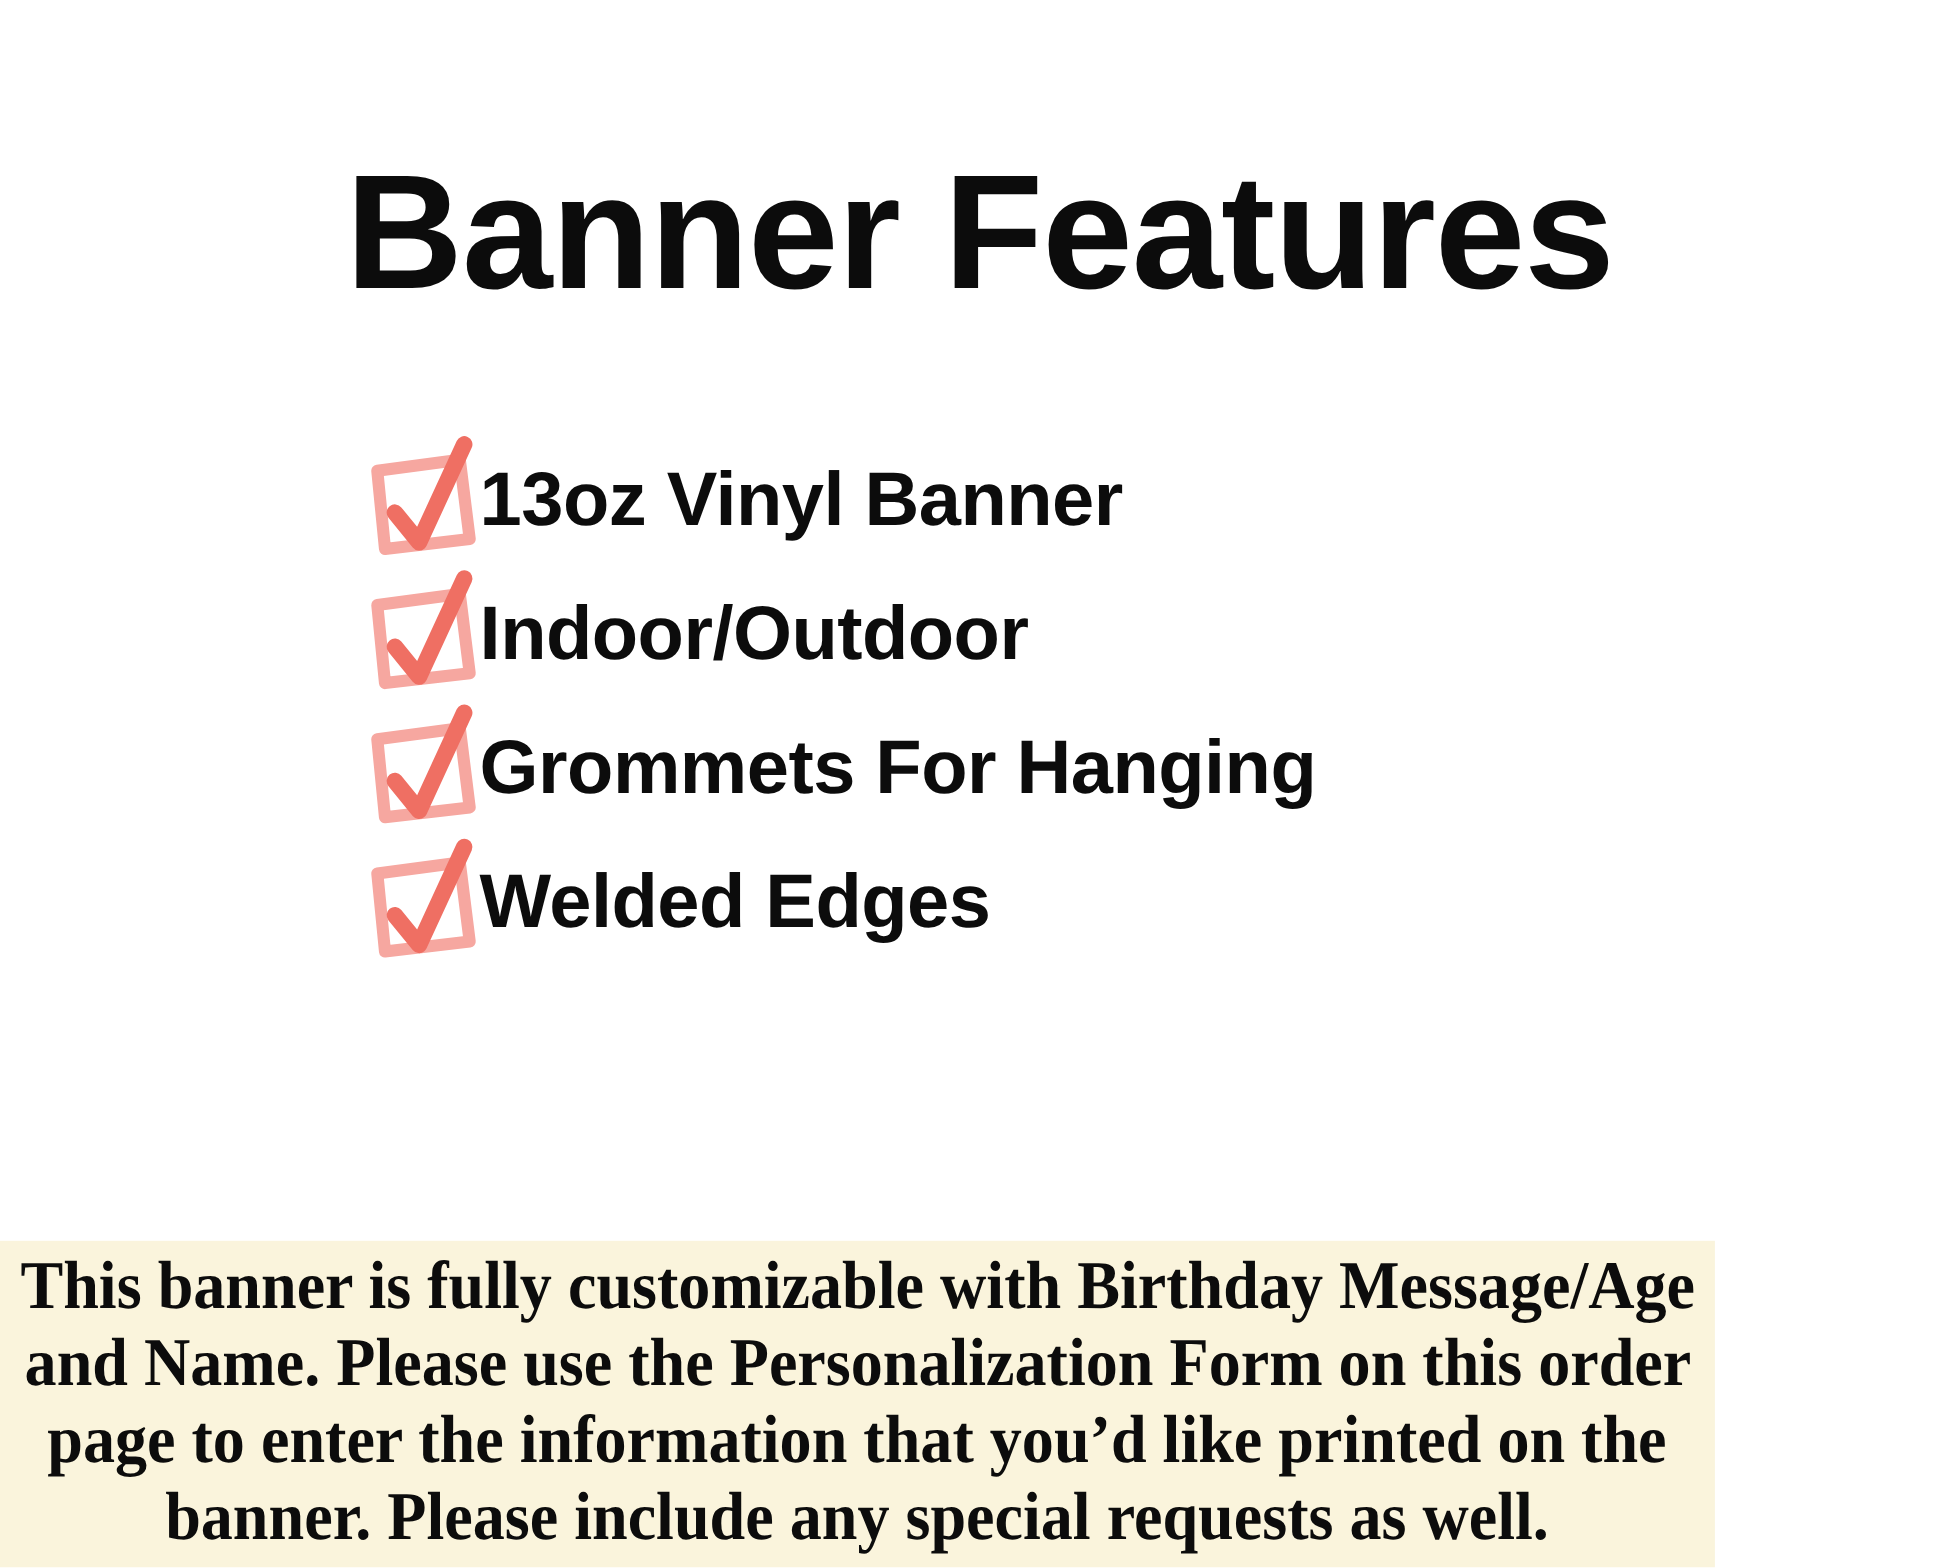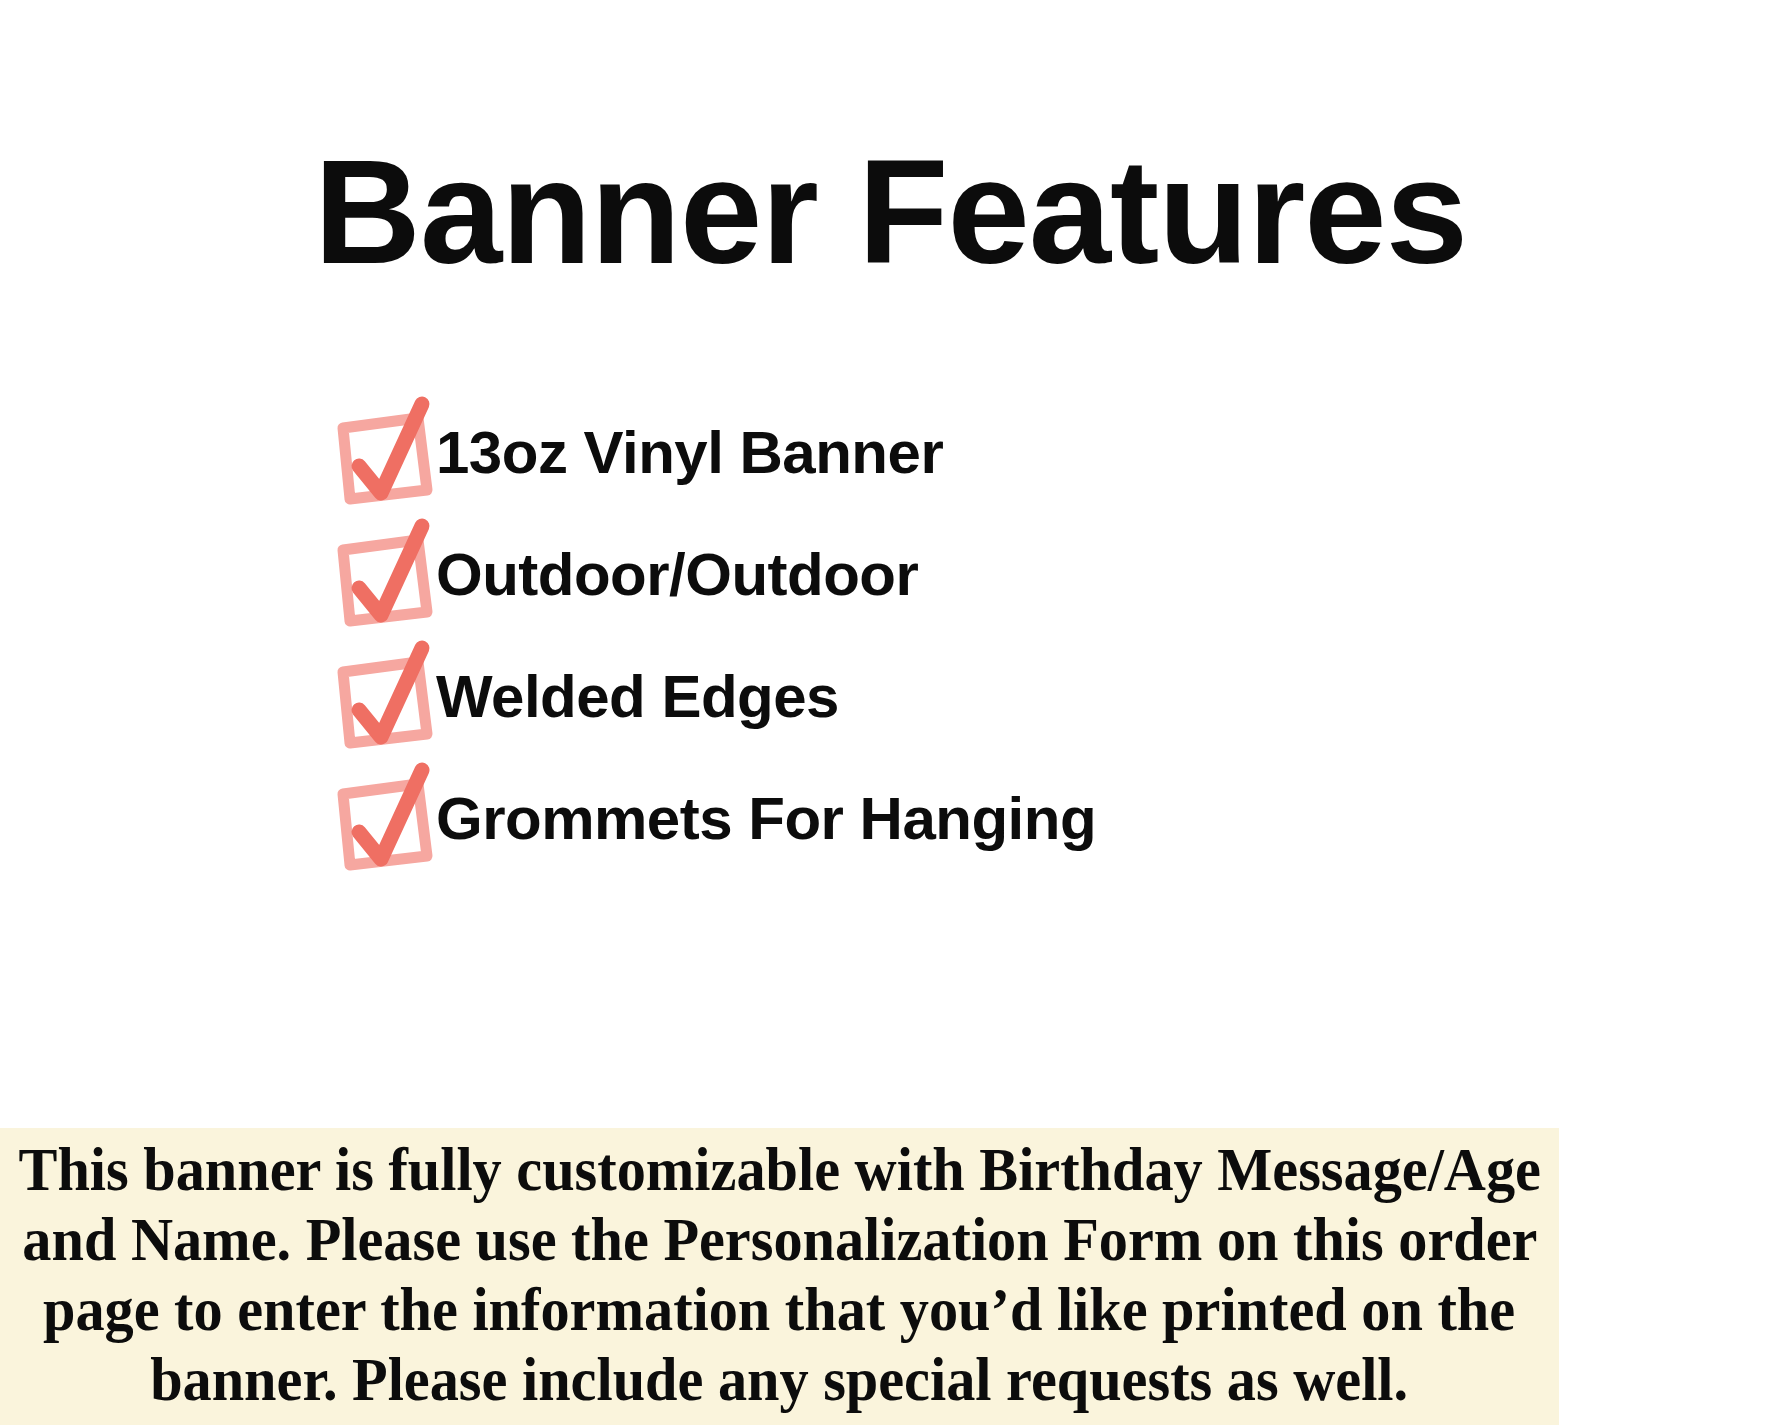--- a/index.html
+++ b/index.html
@@ -73,21 +73,21 @@
     top: 0;
     width: 112px;
     height: 118px;
     display: block;
     overflow: visible;
   }
 
   .feature-label {
     font-family: "Liberation Sans", sans-serif;
     font-weight: 700;
-    font-size: 60px;
+    font-size: 69px;
     line-height: 1;
     letter-spacing: -0.5px;
     color: #0C0C0C;
     white-space: nowrap;
     margin-left: -8px;
   }
 
   
   .note-band {
     position: absolute;
@@ -135,41 +135,41 @@
       <span class="feature-label">13oz Vinyl Banner</span>
     </div>
 
     <div class="feature-row">
       <span class="check-icon">
         <svg viewBox="0 0 112 118" xmlns="http://www.w3.org/2000/svg">
           <path d="M13 34 L88 24 L97 96 L20 105 Z" fill="none" stroke="#F6A7A0" stroke-width="11" stroke-linecap="round" stroke-linejoin="round"></path>
           <path d="M29 72 L51 99 L92 10" fill="none" stroke="#EF6F63" stroke-width="15" stroke-linecap="round" stroke-linejoin="round"></path>
         </svg>
       </span>
-      <span class="feature-label">Outdoor/Outdoor</span>
+      <span class="feature-label">Indoor/Outdoor</span>
+    </div>
+
+    <div class="feature-row">
+      <span class="check-icon">
+        <svg viewBox="0 0 112 118" xmlns="http://www.w3.org/2000/svg">
+          <path d="M13 34 L88 24 L97 96 L20 105 Z" fill="none" stroke="#F6A7A0" stroke-width="11" stroke-linecap="round" stroke-linejoin="round"></path>
+          <path d="M29 72 L51 99 L92 10" fill="none" stroke="#EF6F63" stroke-width="15" stroke-linecap="round" stroke-linejoin="round"></path>
+        </svg>
+      </span>
+      <span class="feature-label">Grommets For Hanging</span>
     </div>
 
     <div class="feature-row">
       <span class="check-icon">
         <svg viewBox="0 0 112 118" xmlns="http://www.w3.org/2000/svg">
           <path d="M13 34 L88 24 L97 96 L20 105 Z" fill="none" stroke="#F6A7A0" stroke-width="11" stroke-linecap="round" stroke-linejoin="round"></path>
           <path d="M29 72 L51 99 L92 10" fill="none" stroke="#EF6F63" stroke-width="15" stroke-linecap="round" stroke-linejoin="round"></path>
         </svg>
       </span>
       <span class="feature-label">Welded Edges</span>
-    </div>
-
-    <div class="feature-row">
-      <span class="check-icon">
-        <svg viewBox="0 0 112 118" xmlns="http://www.w3.org/2000/svg">
-          <path d="M13 34 L88 24 L97 96 L20 105 Z" fill="none" stroke="#F6A7A0" stroke-width="11" stroke-linecap="round" stroke-linejoin="round"></path>
-          <path d="M29 72 L51 99 L92 10" fill="none" stroke="#EF6F63" stroke-width="15" stroke-linecap="round" stroke-linejoin="round"></path>
-        </svg>
-      </span>
-      <span class="feature-label">Grommets For Hanging</span>
     </div>
 
   </div>
 
   <div class="note-band">
     <div class="note-line">This banner is fully customizable with Birthday Message/Age</div>
     <div class="note-line">and Name. Please use the Personalization Form on this order</div>
     <div class="note-line">page to enter the information that you’d like printed on the</div>
     <div class="note-line">banner. Please include any special requests as well.</div>
   </div>

